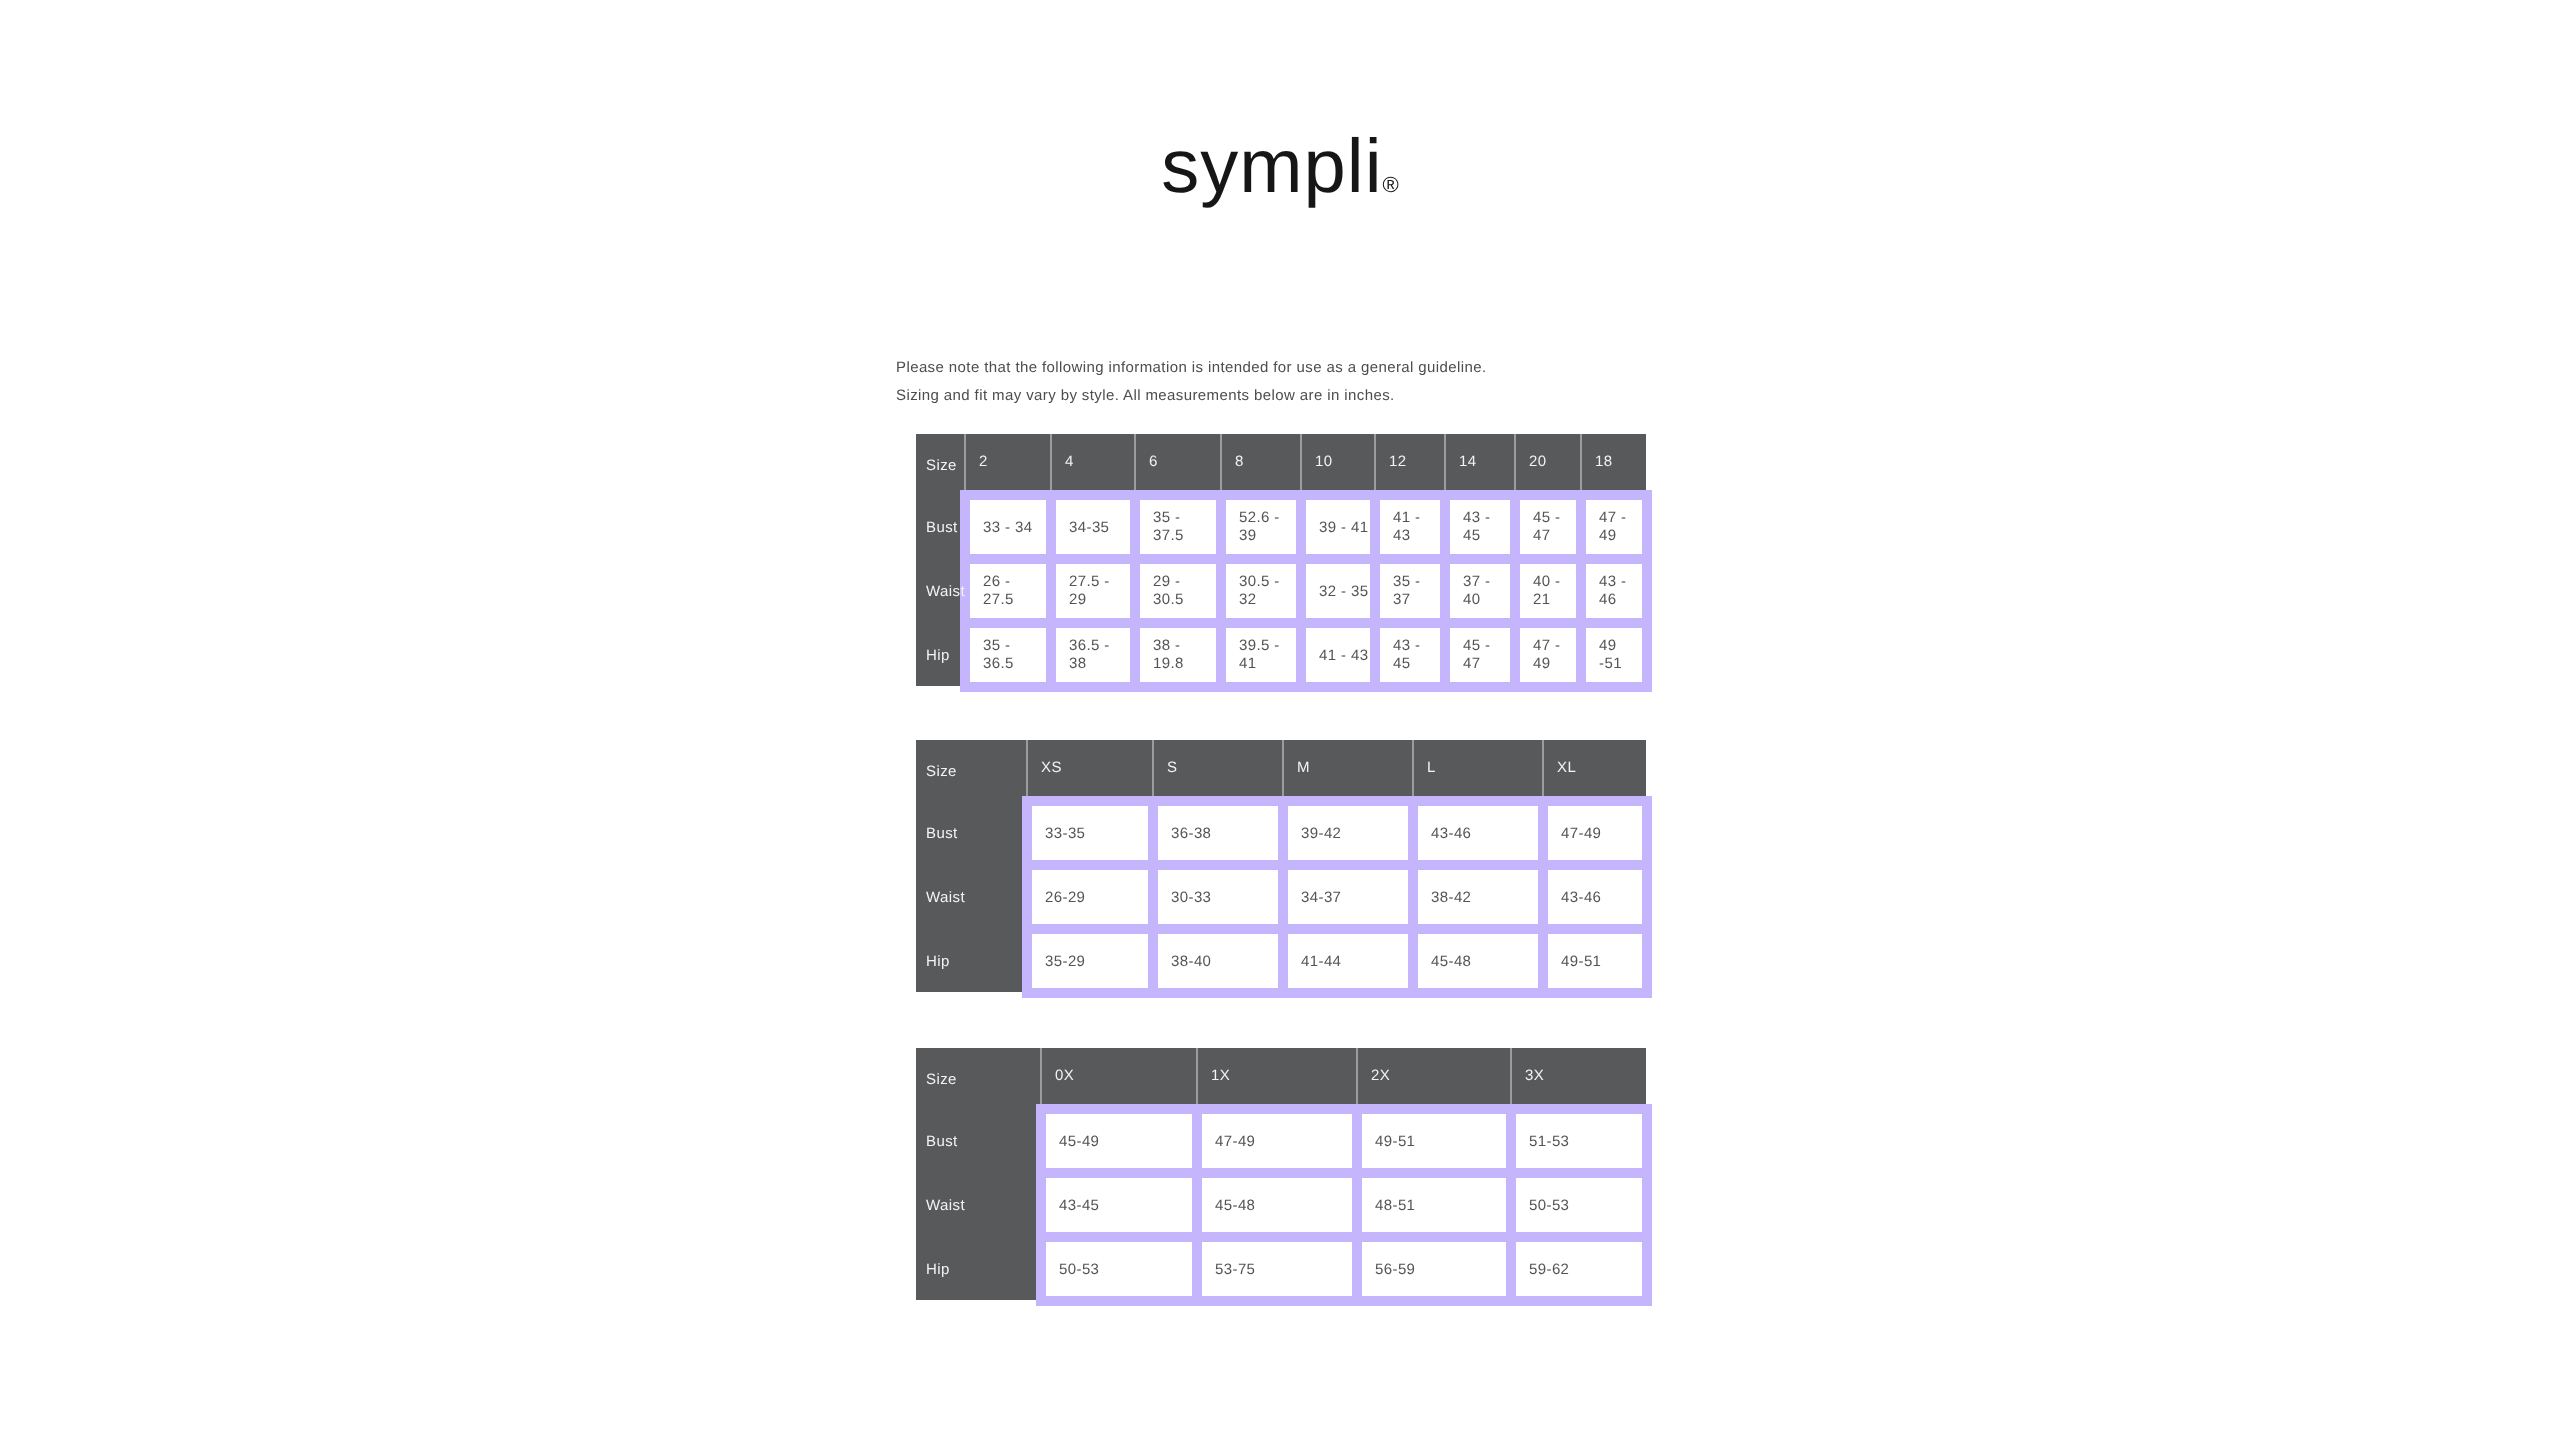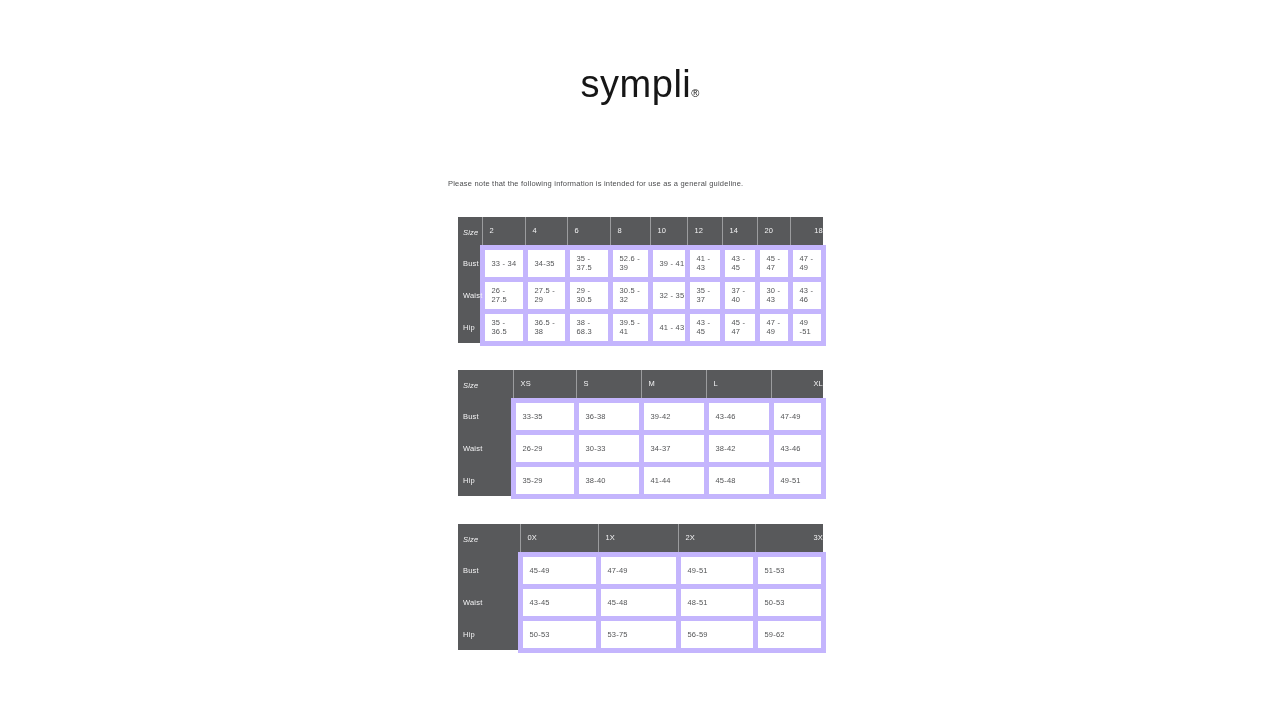--- a/index.html
+++ b/index.html
@@ -23,40 +23,41 @@
 
   table.size-table thead tr { height:30px; }
   table.size-table tbody tr { height:32px; }
 
   table.size-table th, table.size-table td {
       font-weight:normal; text-align:left; vertical-align:middle;
       font-size:7.5px; letter-spacing:0.2px; padding:0 0 0 7px; }
 
   table.size-table thead th {
       background:#58595b; color:#f3f3f4; border-right:1px solid #9b9c9e; }
-  table.size-table thead th:last-child { border-right:none;text-align:right; }
+  table.size-table thead th:last-child { border-right:none; }
 
   table.size-table th.rowlabel {
       background:#58595b; color:#f3f3f4; padding-left:5px; border:none; }
-  table.size-table thead th:first-child { padding-left:5px;font-style:italic; }
+  table.size-table thead th:first-child { padding-left:5px; }
 
   table.size-table td {
       background:#ffffff; color:#535456; border:5px solid #c4b5fd; }
 </style>
 </head>
 <body>
 
 <div class="page">
 
   <div class="logo-wrap">
     <span class="logo"><span>sympli</span><span class="reg">®</span></span>
   </div>
 
   <div class="intro">
     <div>Please note that the following information is intended for use as a general guideline.</div>
+    <div>Sizing and fit may vary by style. All measurements below are in inches.</div>
   </div>
 
   <table class="size-table t1">
     <colgroup>
       <col style="width:24px">
         <col style="width:43px">
         <col style="width:42px">
         <col style="width:43px">
       <col style="width:40px">
         <col style="width:37px">
@@ -94,28 +95,28 @@
       </tr>
       <tr>
         <th class="rowlabel">Waist</th>
         <td>26 - 27.5</td>
         <td>27.5 - 29</td>
         <td>29 - 30.5</td>
         <td>30.5 - 32</td>
         <td>32 - 35</td>
         <td>35 - 37</td>
         <td>37 - 40</td>
-        <td>30 - 43</td>
+        <td>40 - 21</td>
         <td>43 - 46</td>
       </tr>
       <tr>
         <th class="rowlabel">Hip</th>
         <td>35 - 36.5</td>
         <td>36.5 - 38</td>
-        <td>38 - 68.3</td>
+        <td>38 - 19.8</td>
         <td>39.5 - 41</td>
         <td>41 - 43</td>
         <td>43 - 45</td>
         <td>45 - 47</td>
         <td>47 - 49</td>
         <td>49 -51</td>
       </tr>
     </tbody>
   </table>
 

